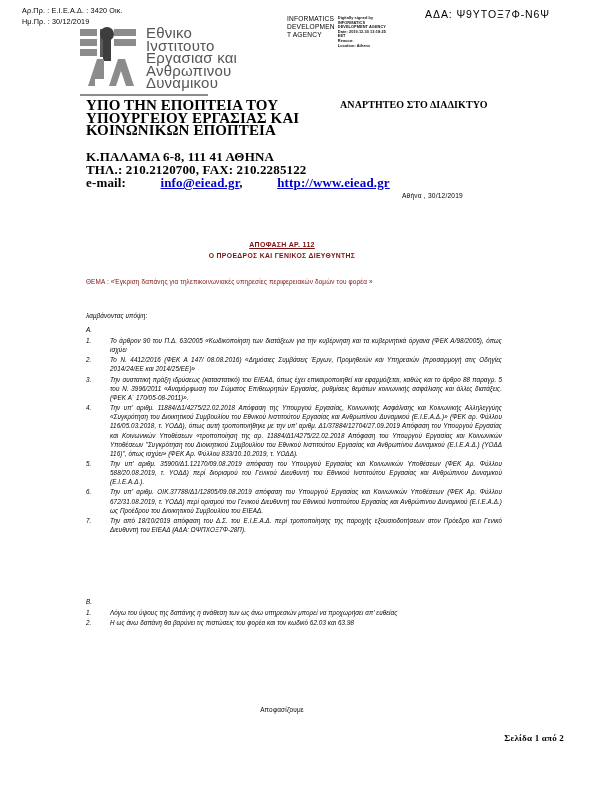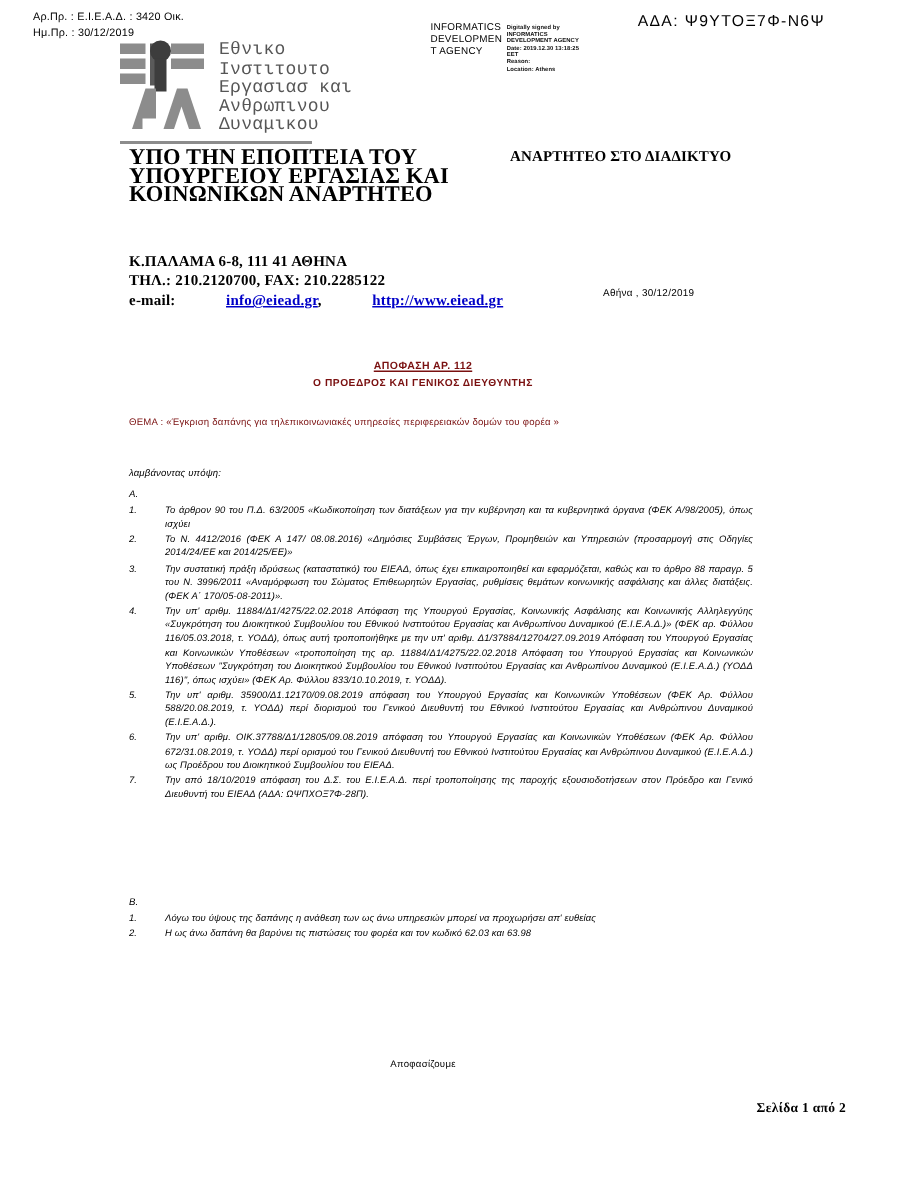--- a/index.html
+++ b/index.html
@@ -85,22 +85,22 @@
     position: absolute;
     left: 0;
     top: 0;
     width: 60px;
     height: 66px;
   }
   .logo-text {
     position: absolute;
     left: 68px;
     top: 1px;
-    font-family: Liberation Mono, monospace;
-    font-size: 12px;
+    font-family: Liberation Sans, sans-serif;
+    font-size: 15px;
     line-height: 12.6px;
     color: #565656;
     letter-spacing: 0.2px;
     white-space: nowrap;
   }
   .logo-rule {
     position: absolute;
     left: 2px;
     top: 68px;
     width: 128px;
@@ -129,24 +129,24 @@
     font-size: 10px;
     line-height: 12.6px;
     letter-spacing: 0.1px;
     white-space: nowrap;
   }
 
   
   .address {
     position: absolute;
     left: 86px;
-    top: 168px;
+    top: 150px;
     font-family: "Liberation Serif", "DejaVu Serif", serif;
     font-weight: bold;
-    font-size: 10px;
+    font-size: 13px;
     line-height: 13px;
     letter-spacing: 0.15px;
     white-space: nowrap;
   }
   .address a {
     color: #0000c8;
     padding-left: 31px;
   }
   .addr-email-line { display: block; }
 
@@ -335,21 +335,21 @@
       <div>Εργασιασ και</div>
       <div>Ανθρωπινου</div>
       <div>Δυναμικου</div>
     </div>
     <div class="logo-rule"></div>
   </div>
 
   <div class="ministry">
     <div>ΥΠΟ ΤΗΝ ΕΠΟΠΤΕΙΑ ΤΟΥ</div>
     <div>ΥΠΟΥΡΓΕΙΟΥ ΕΡΓΑΣΙΑΣ ΚΑΙ</div>
-    <div>ΚΟΙΝΩΝΙΚΩΝ ΑΝΑΡΤΗΤΕΟ</div>
+    <div>ΚΟΙΝΩΝΙΚΩΝ ΕΠΟΠΤΕΙΑ</div>
   </div>
 
   <div class="anarthteo">ΑΝΑΡΤΗΤΕΟ ΣΤΟ ΔΙΑΔΙΚΤΥΟ</div>
 
   <div class="address">
     <div>Κ.ΠΑΛΑΜΑ 6-8, 111 41 ΑΘΗΝΑ</div>
     <div>ΤΗΛ.: 210.2120700,   FAX: 210.2285122</div>
     <div class="addr-email-line">
       <span>e-mail: </span><a href="#">info@eiead.gr</a><span>, </span><a href="#">http://www.eiead.gr</a>
     </div>

